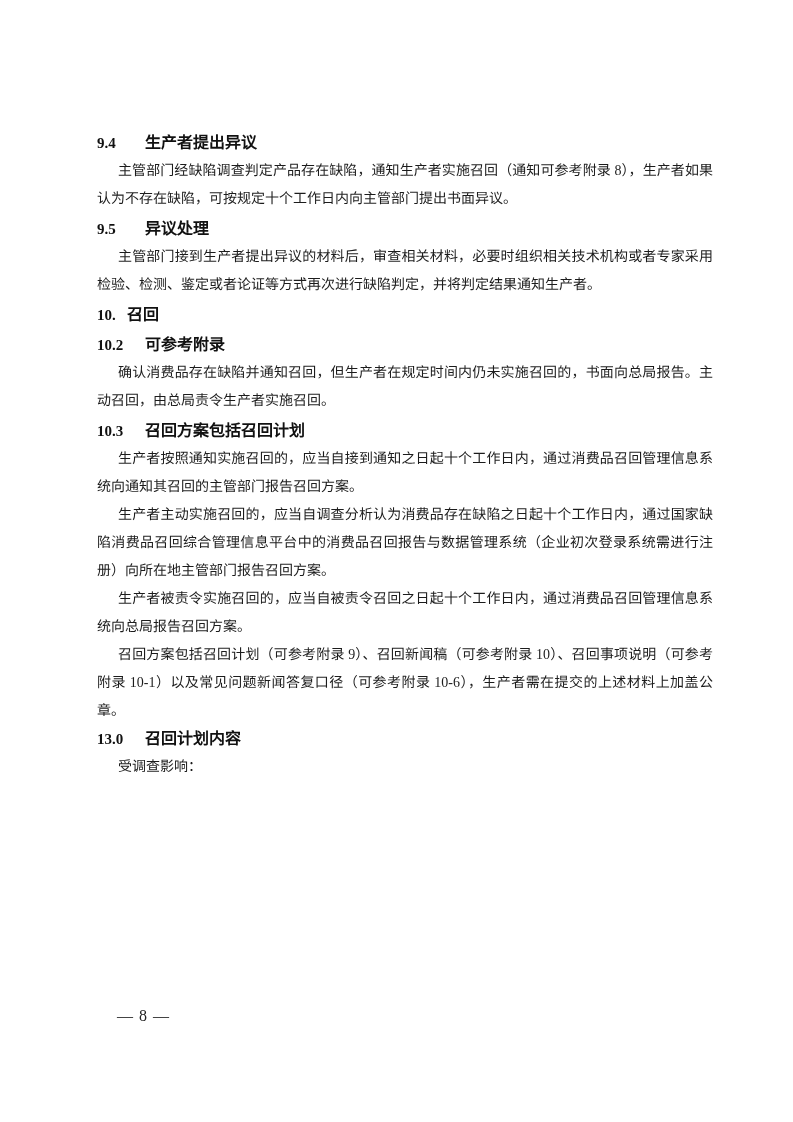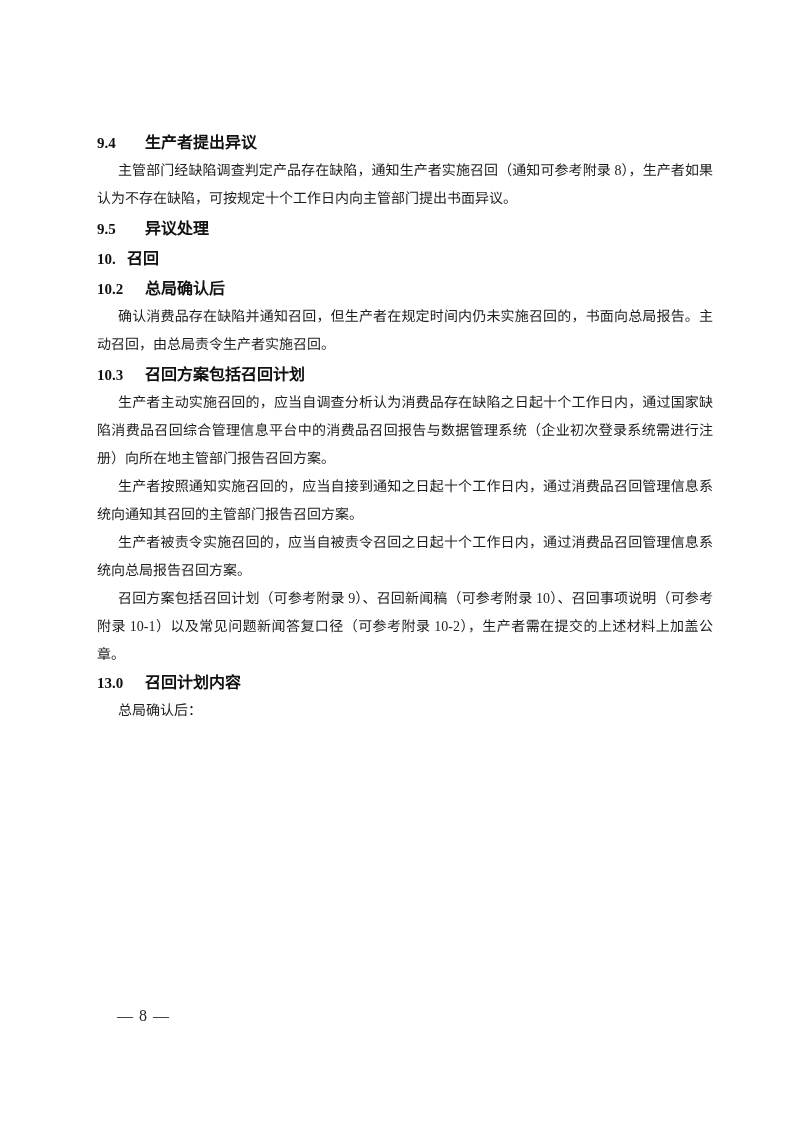--- a/index.html
+++ b/index.html
@@ -72,41 +72,42 @@
 <div class="page">
   <div class="content">
 
     <div class="section">
       <h2 class="sec-h"><span class="h-num">9.4</span><span class="h-title">生产者提出异议</span></h2>
       <p class="body-p">主管部门经缺陷调查判定产品存在缺陷，通知生产者实施召回（通知可参考附录 8），生产者如果认为不存在缺陷，可按规定十个工作日内向主管部门提出书面异议。</p>
     </div>
 
     <div class="section gap-top">
       <h2 class="sec-h"><span class="h-num">9.5</span><span class="h-title">异议处理</span></h2>
+      <p class="body-p">主管部门接到生产者提出异议的材料后，审查相关材料，必要时组织相关技术机构或者专家采用检验、检测、鉴定或者论证等方式再次进行缺陷判定，并将判定结果通知生产者。</p>
     </div>
 
     <div class="section gap-top">
       <h2 class="sec-h"><span class="h-num narrow">10.</span><span class="h-title">召回</span></h2>
     </div>
 
 
     <div class="section gap-top">
-      <h2 class="sec-h"><span class="h-num">10.2</span><span class="h-title">总局确认后</span></h2>
+      <h2 class="sec-h"><span class="h-num">10.2</span><span class="h-title">可参考附录</span></h2>
       <p class="body-p">确认消费品存在缺陷并通知召回，但生产者在规定时间内仍未实施召回的，书面向总局报告。主动召回，由总局责令生产者实施召回。</p>
     </div>
 
     <div class="section gap-top">
       <h2 class="sec-h"><span class="h-num">10.3</span><span class="h-title">召回方案包括召回计划</span></h2>
+      <p class="body-p">生产者按照通知实施召回的，应当自接到通知之日起十个工作日内，通过消费品召回管理信息系统向通知其召回的主管部门报告召回方案。</p>
       <p class="body-p">生产者主动实施召回的，应当自调查分析认为消费品存在缺陷之日起十个工作日内，通过国家缺陷消费品召回综合管理信息平台中的消费品召回报告与数据管理系统（企业初次登录系统需进行注册）向所在地主管部门报告召回方案。</p>
-      <p class="body-p">生产者按照通知实施召回的，应当自接到通知之日起十个工作日内，通过消费品召回管理信息系统向通知其召回的主管部门报告召回方案。</p>
       <p class="body-p">生产者被责令实施召回的，应当自被责令召回之日起十个工作日内，通过消费品召回管理信息系统向总局报告召回方案。</p>
-      <p class="body-p">召回方案包括召回计划（可参考附录 9）、召回新闻稿（可参考附录 10）、召回事项说明（可参考附录 10-1）以及常见问题新闻答复口径（可参考附录 10-2），生产者需在提交的上述材料上加盖公章。</p>
+      <p class="body-p">召回方案包括召回计划（可参考附录 9）、召回新闻稿（可参考附录 10）、召回事项说明（可参考附录 10-1）以及常见问题新闻答复口径（可参考附录 10-6），生产者需在提交的上述材料上加盖公章。</p>
     </div>
 
     <div class="section">
       <h2 class="sec-h"><span class="h-num">13.0</span><span class="h-title">召回计划内容</span></h2>
-      <p class="body-p">总局确认后：</p>
+      <p class="body-p">受调查影响：</p>
     </div>
 
   </div>
 
   <div class="page-number">— 8 —</div>
 </div>
 
 </body></html>

